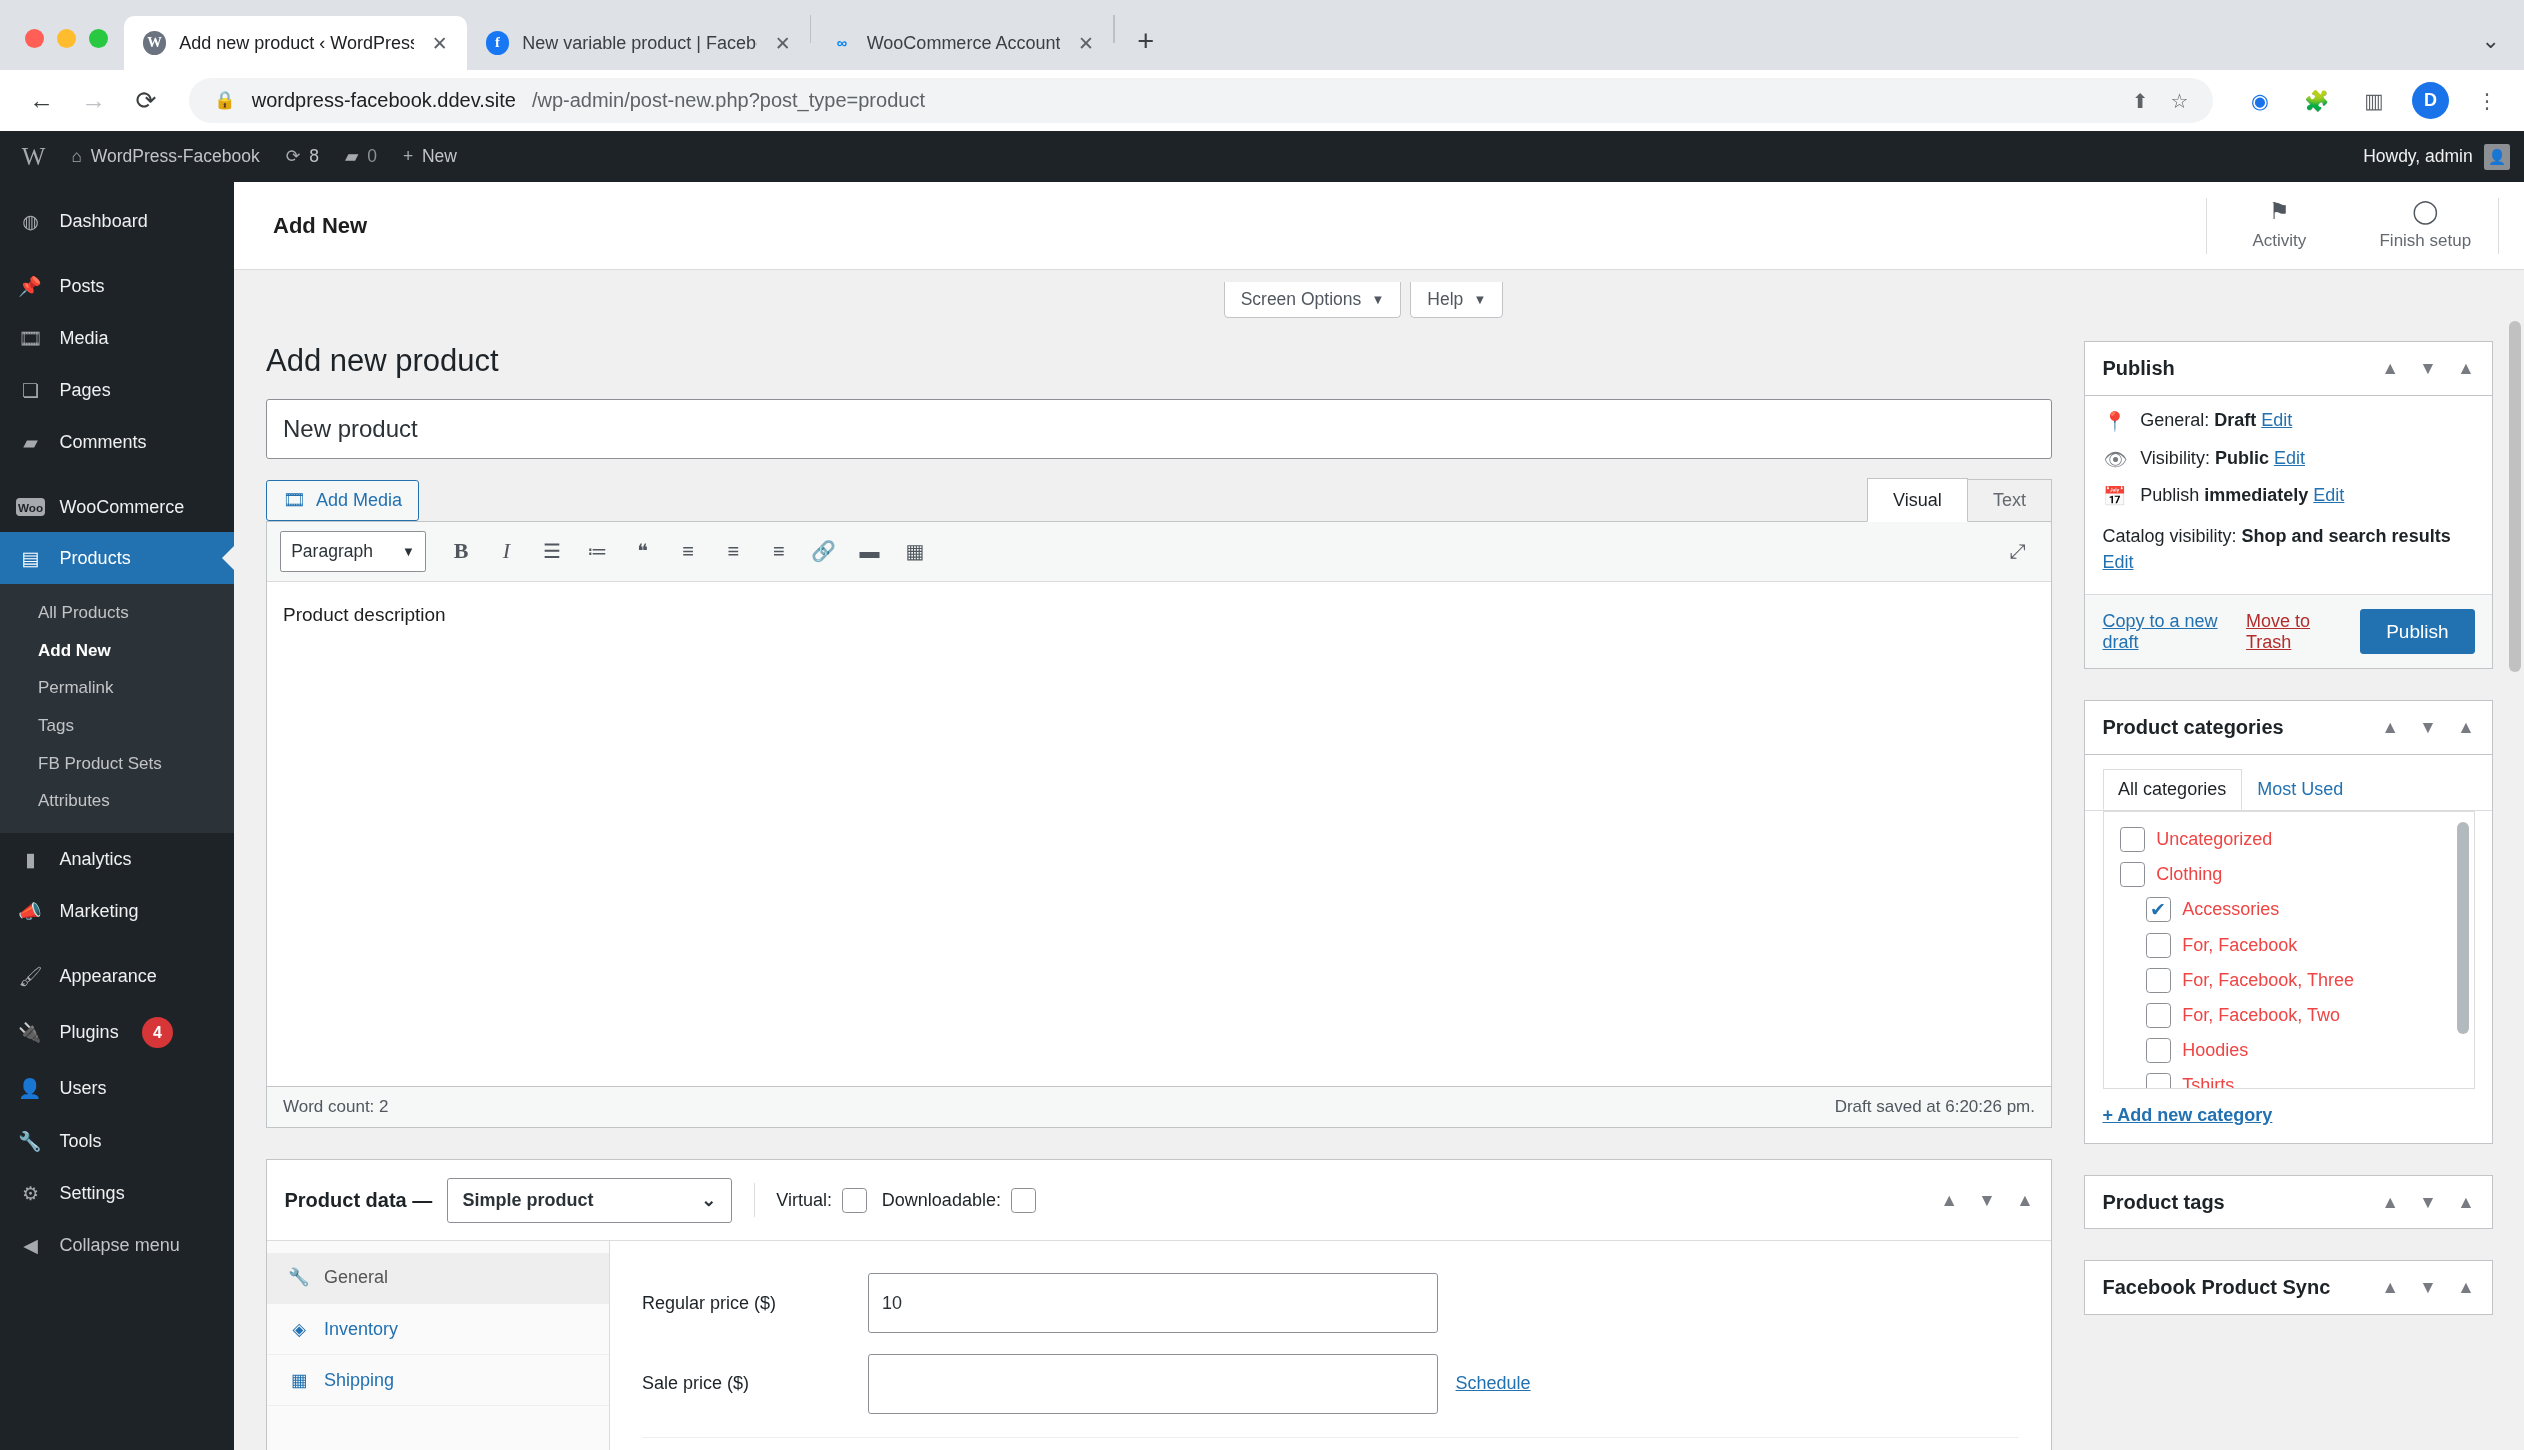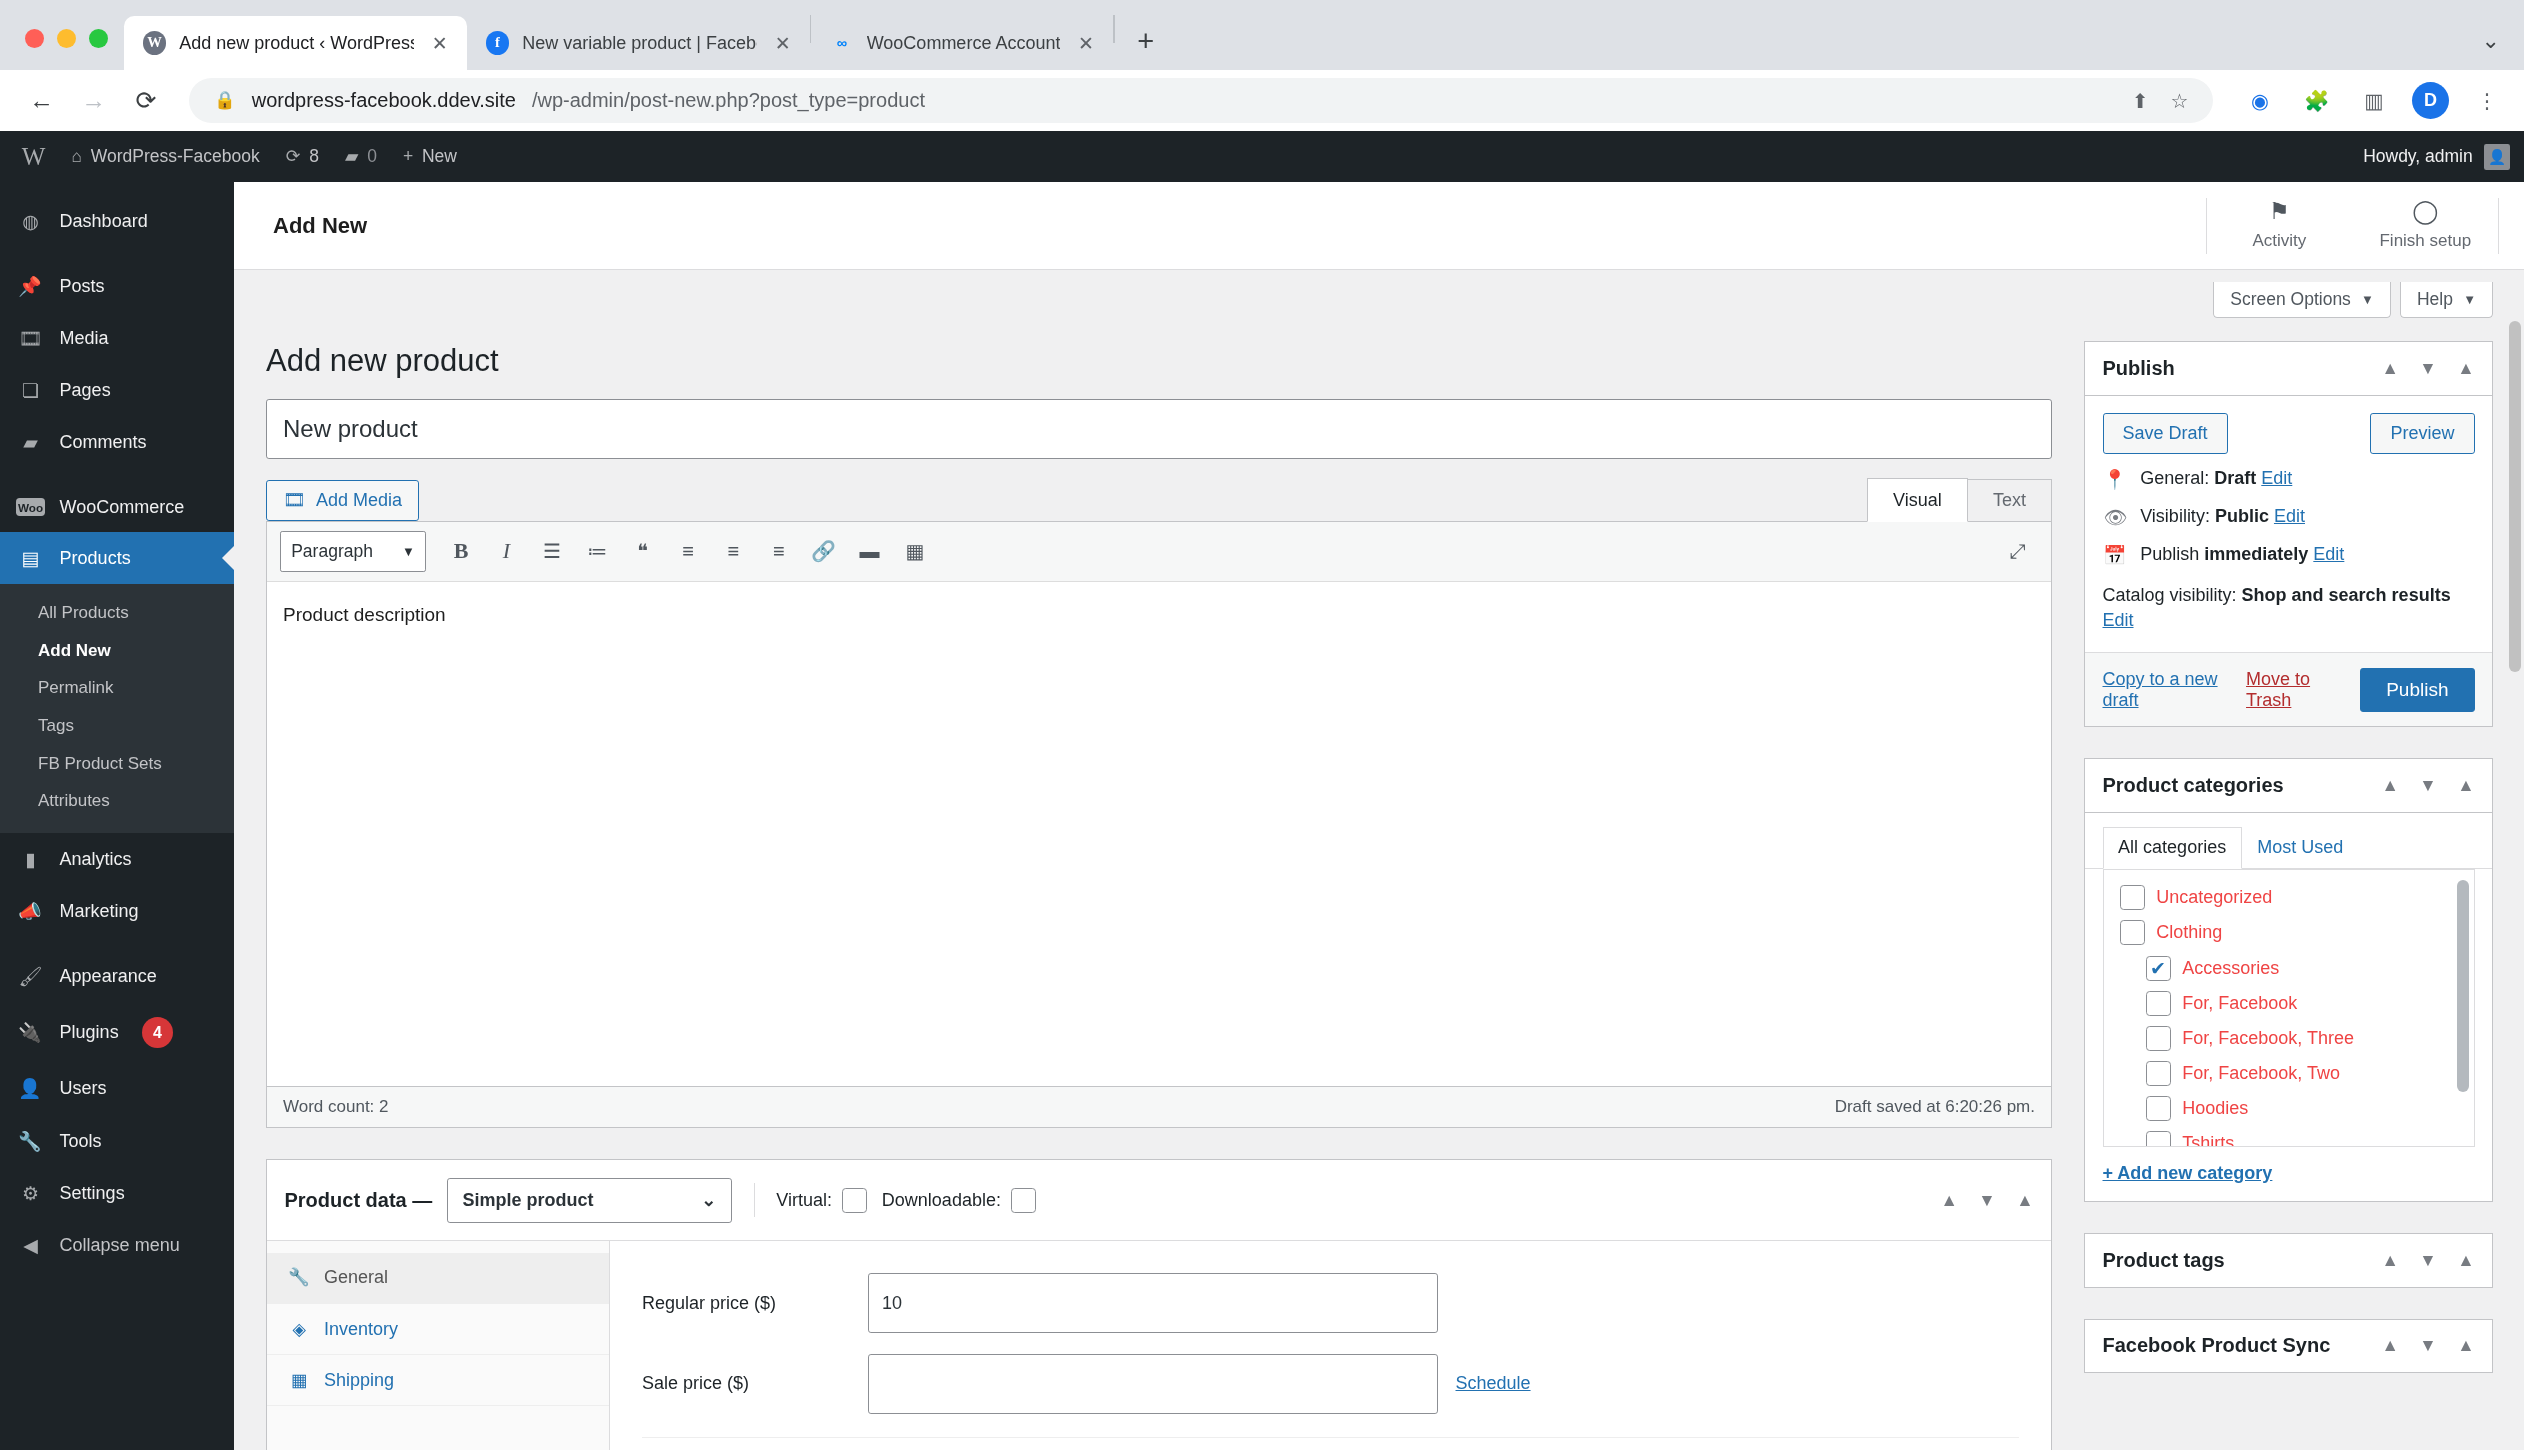--- a/index.html
+++ b/index.html
@@ -99,21 +99,21 @@
   }
   .woo-title { font-size: 22px; font-weight: bold; color: #1e1e1e; margin-left: 13px;}
   .woo-actions { margin-left: auto; display: flex; align-items: stretch; height: 88px;}
   .woo-action {
     width: 146px; display: flex; flex-direction: column; align-items: center;
     justify-content: center; gap: 7.3px; font-size: 17px; color: #646970;
   }
   .woo-action .wa-ico { font-size: 23.4px; color: #50575e; line-height: 1;}
   .woo-sep { width: 0.7px; background: #dcdcde; margin: 16px 0; }
 
-  .screen-meta { display: flex; justify-content: flex-end; gap: 9px; padding: 11.7px 32px 0 0; }
+  .screen-meta { display: flex; justify-content: center; gap: 9px; padding: 11.7px 32px 0 0; }
   .meta-btn {
     background: #fff; border: 0.7px solid #c3c4c7; border-top: none;
     border-radius: 0 0 4.4px 4.4px; padding: 7.3px 16px; font-size: 17.5px; color: #50575e;
     display: flex; align-items: center; gap: 10.2px;
   }
   .caret { font-size: 13px; }
 
   .wrap { padding: 13px 32px 0 32px; display: flex; gap: 32px; }
   .page-title { font-size: 31px; font-weight: normal; color: #1d2327; padding: 11.7px 0 20.5px 0;}
   .col-main { flex: 1 1 auto; min-width: 0; }
@@ -546,24 +546,20 @@
         <div class="postbox">
           <div class="postbox-header">
             <span class="postbox-title">Publish</span>
             <div class="pb-handles">
               <span>▲</span>
               <span>▼</span>
               <span>▲</span>
             </div>
           </div>
           <div class="pb-inside">
-            <div class="submitbox-top">
-              <span class="btn-secondary">Save Draft</span>
-              <span class="btn-secondary">Preview</span>
-            </div>
 
             <div class="misc-pub">
               <span class="misc-ico">📍</span>
               <span>
                 <span>General:</span>
                 <b>Draft</b>
                 <span class="lnk">Edit</span>
               </span>
             </div>
 

